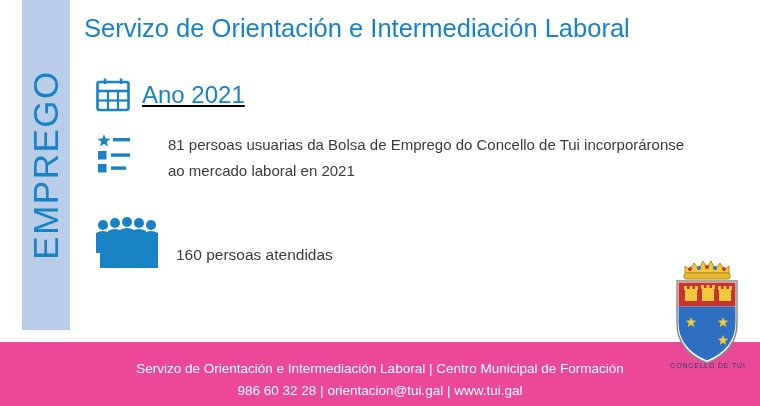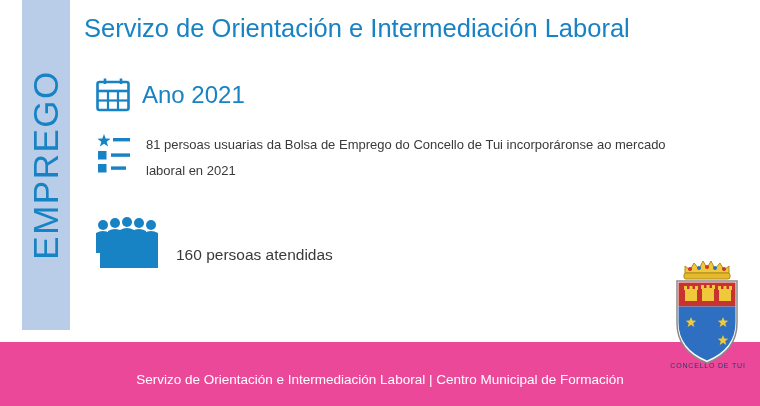--- a/index.html
+++ b/index.html
@@ -46,41 +46,41 @@
     color: #1782c4;
     white-space: nowrap;
     font-weight: 400;
   }
   
   .row {
     position: absolute;
     display: flex;
     align-items: flex-start;
   }
-  .row-year { left: 96px; top: 78px; }
+  .row-year { left: 96px; top: 78px; text-decoration: underline; }
   .row-list { left: 96px; top: 132px; }
   .row-people { left: 96px; top: 216px; }
 
   .icon-box {
     flex: 0 0 auto;
     display: flex;
     align-items: center;
     justify-content: center;
   }
   .year-text {
     font-size: 24px;
     color: #1782c4;
     margin-left: 12px;
     line-height: 34px;
     white-space: nowrap;
   }
   .list-text {
-    font-size: 13px;
+    font-size: 15px;
     color: #3a3a3a;
-    margin-left: 16px;
+    margin-left: 38px;
     line-height: 26px;
     max-width: 530px;
   }
   .people-text {
     font-size: 15.5px;
     color: #3a3a3a;
     margin-left: 14px;
     line-height: 22px;
     align-self: flex-end;
     padding-bottom: 6px;
@@ -193,20 +193,21 @@
           <path d="M32 31 q8 -5 16 0 v21 h-16 z"></path>
           <path d="M46 32 q8 -5 16 0 v20 h-16 z"></path>
         </g>
       </svg>
     </div>
     <div class="people-text">160 persoas atendidas</div>
   </div>
 
   <div class="footer">
     <div class="footer-line">Servizo de Orientación e Intermediación Laboral | Centro Municipal de Formación</div>
+    <div class="footer-line">986 60 32 28 | orientacion@tui.gal | www.tui.gal</div>
   </div>
 
   <div class="crest">
     <svg width="84" height="120" viewBox="0 0 84 120" aria-hidden="true">
 
       <g transform="translate(42,0)">
         <path d="M-22 18 L-22 11 L-17 15 L-13 8 L-8 14 L-4 6 L0 13 L4 6 L8 14 L13 8 L17 15 L22 11 L22 18 Z" fill="#f0c93a" stroke="#b08c18" stroke-width="1"></path>
         <rect x="-23" y="18" width="46" height="6" rx="2" fill="#e6b92f" stroke="#b08c18" stroke-width="1"></rect>
         <circle cx="-17" cy="14" r="2" fill="#cf3030"></circle>
         <circle cx="-8" cy="13" r="2" fill="#2e6fc1"></circle>

